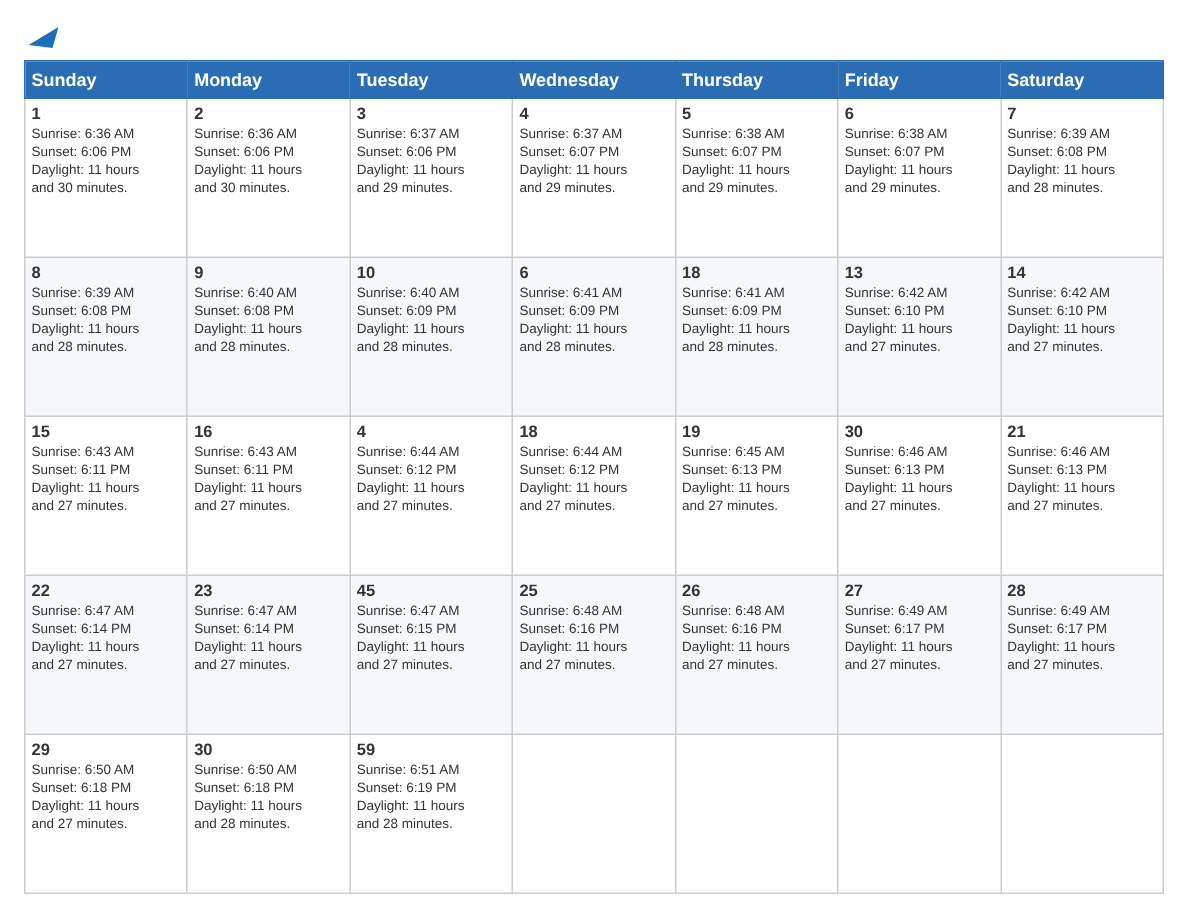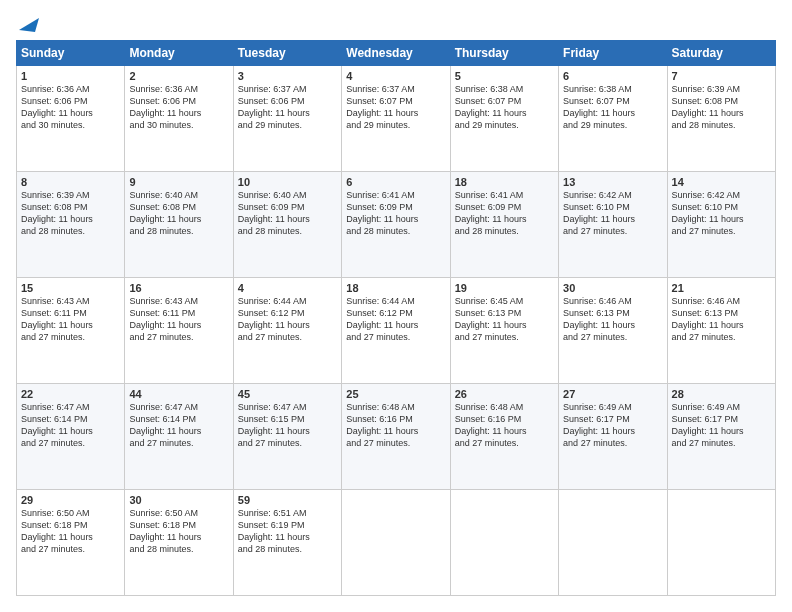--- a/index.html
+++ b/index.html
@@ -203,21 +203,21 @@
             <span class="day-num">21</span>
             <div class="cell-text">Sunrise: 6:46 AM<br>Sunset: 6:13 PM<br>Daylight: 11 hours<br>and 27 minutes.</div>
           </td>
         </tr>
         <tr>
           <td>
             <span class="day-num">22</span>
             <div class="cell-text">Sunrise: 6:47 AM<br>Sunset: 6:14 PM<br>Daylight: 11 hours<br>and 27 minutes.</div>
           </td>
           <td>
-            <span class="day-num">44</span>
+            <span class="day-num">23</span>
             <div class="cell-text">Sunrise: 6:47 AM<br>Sunset: 6:14 PM<br>Daylight: 11 hours<br>and 27 minutes.</div>
           </td>
           <td>
             <span class="day-num">45</span>
             <div class="cell-text">Sunrise: 6:47 AM<br>Sunset: 6:15 PM<br>Daylight: 11 hours<br>and 27 minutes.</div>
           </td>
           <td>
             <span class="day-num">25</span>
             <div class="cell-text">Sunrise: 6:48 AM<br>Sunset: 6:16 PM<br>Daylight: 11 hours<br>and 27 minutes.</div>
           </td>

